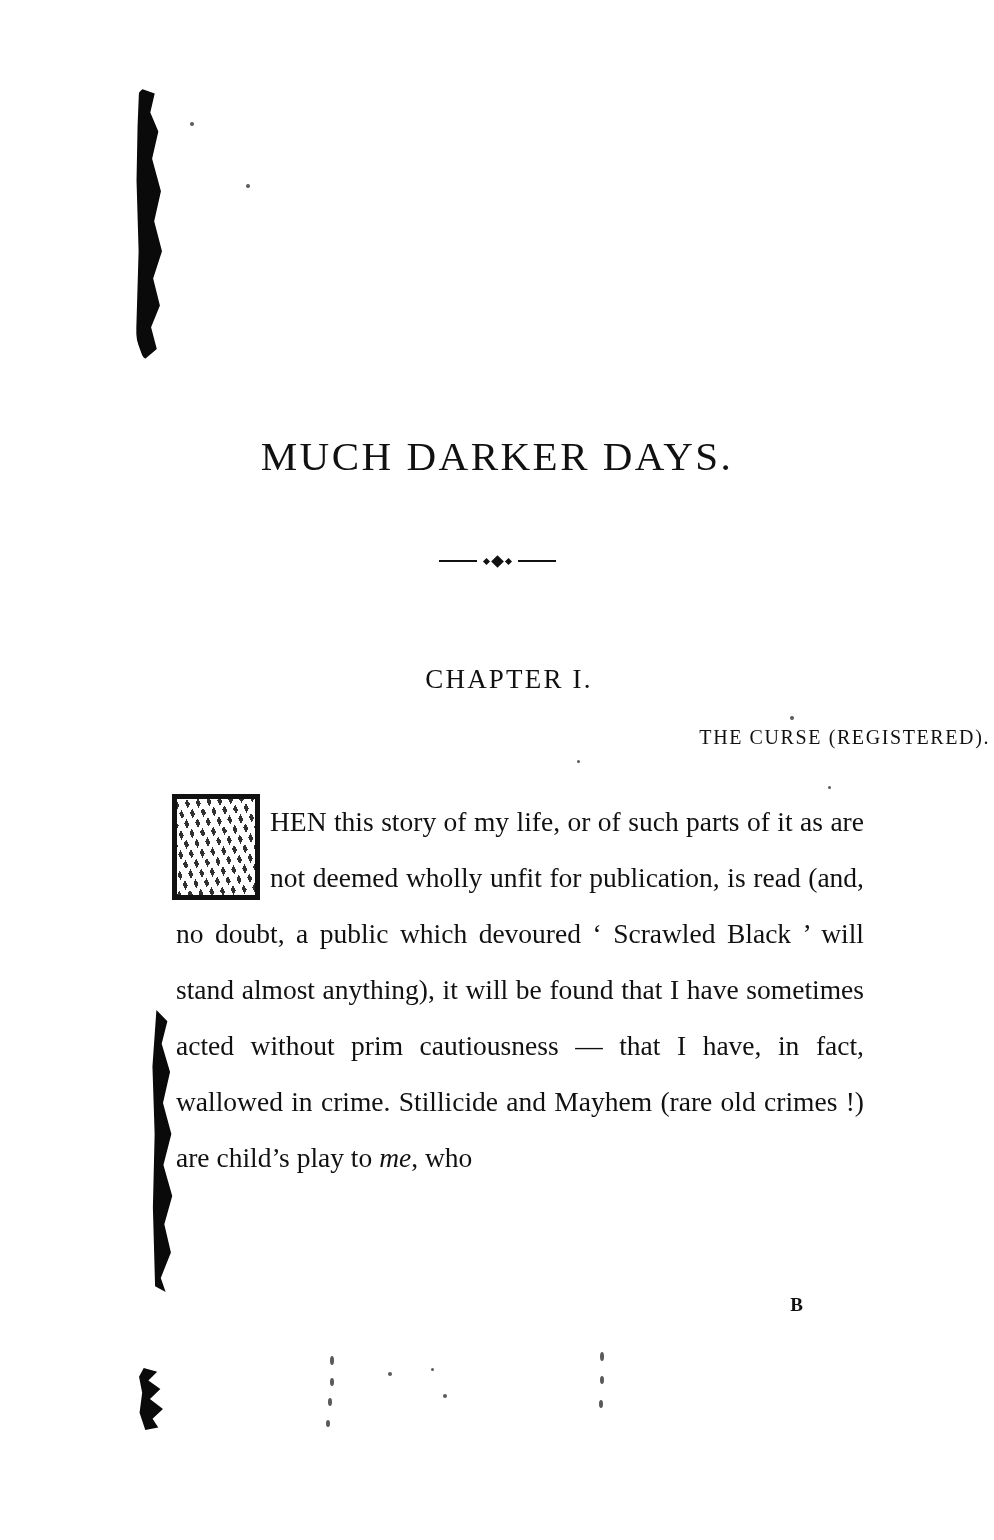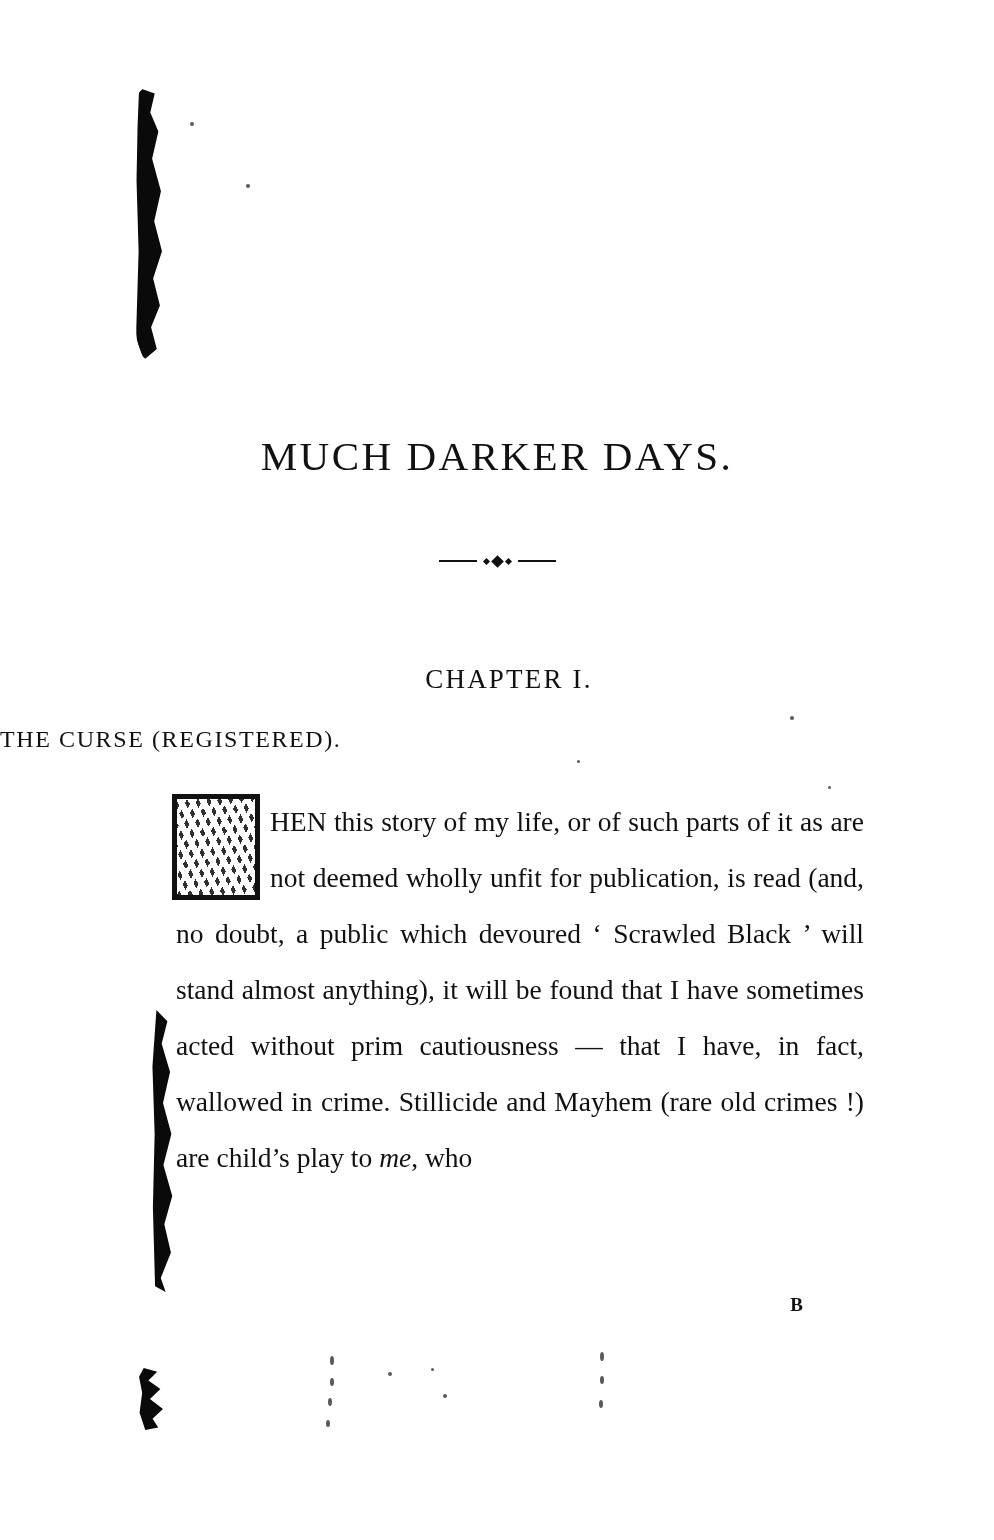--- a/index.html
+++ b/index.html
@@ -113,22 +113,22 @@
     font-size: 27px;
     letter-spacing: 2.2px;
     margin: 12px;
     font-weight: normal;
   }
   #chapter-subtitle {
     position: absolute;
     top: 726px;
     left: 0;
     width: 990px;
-    text-align: left;
-    font-size: 24px;
+    text-align: right;
+    font-size: 20px;
     letter-spacing: 1.6px;
     margin: 0;
     font-weight: normal;
   }
 
   
   #body-block {
     position: absolute;
     top: 790px;
     left: 172px;

